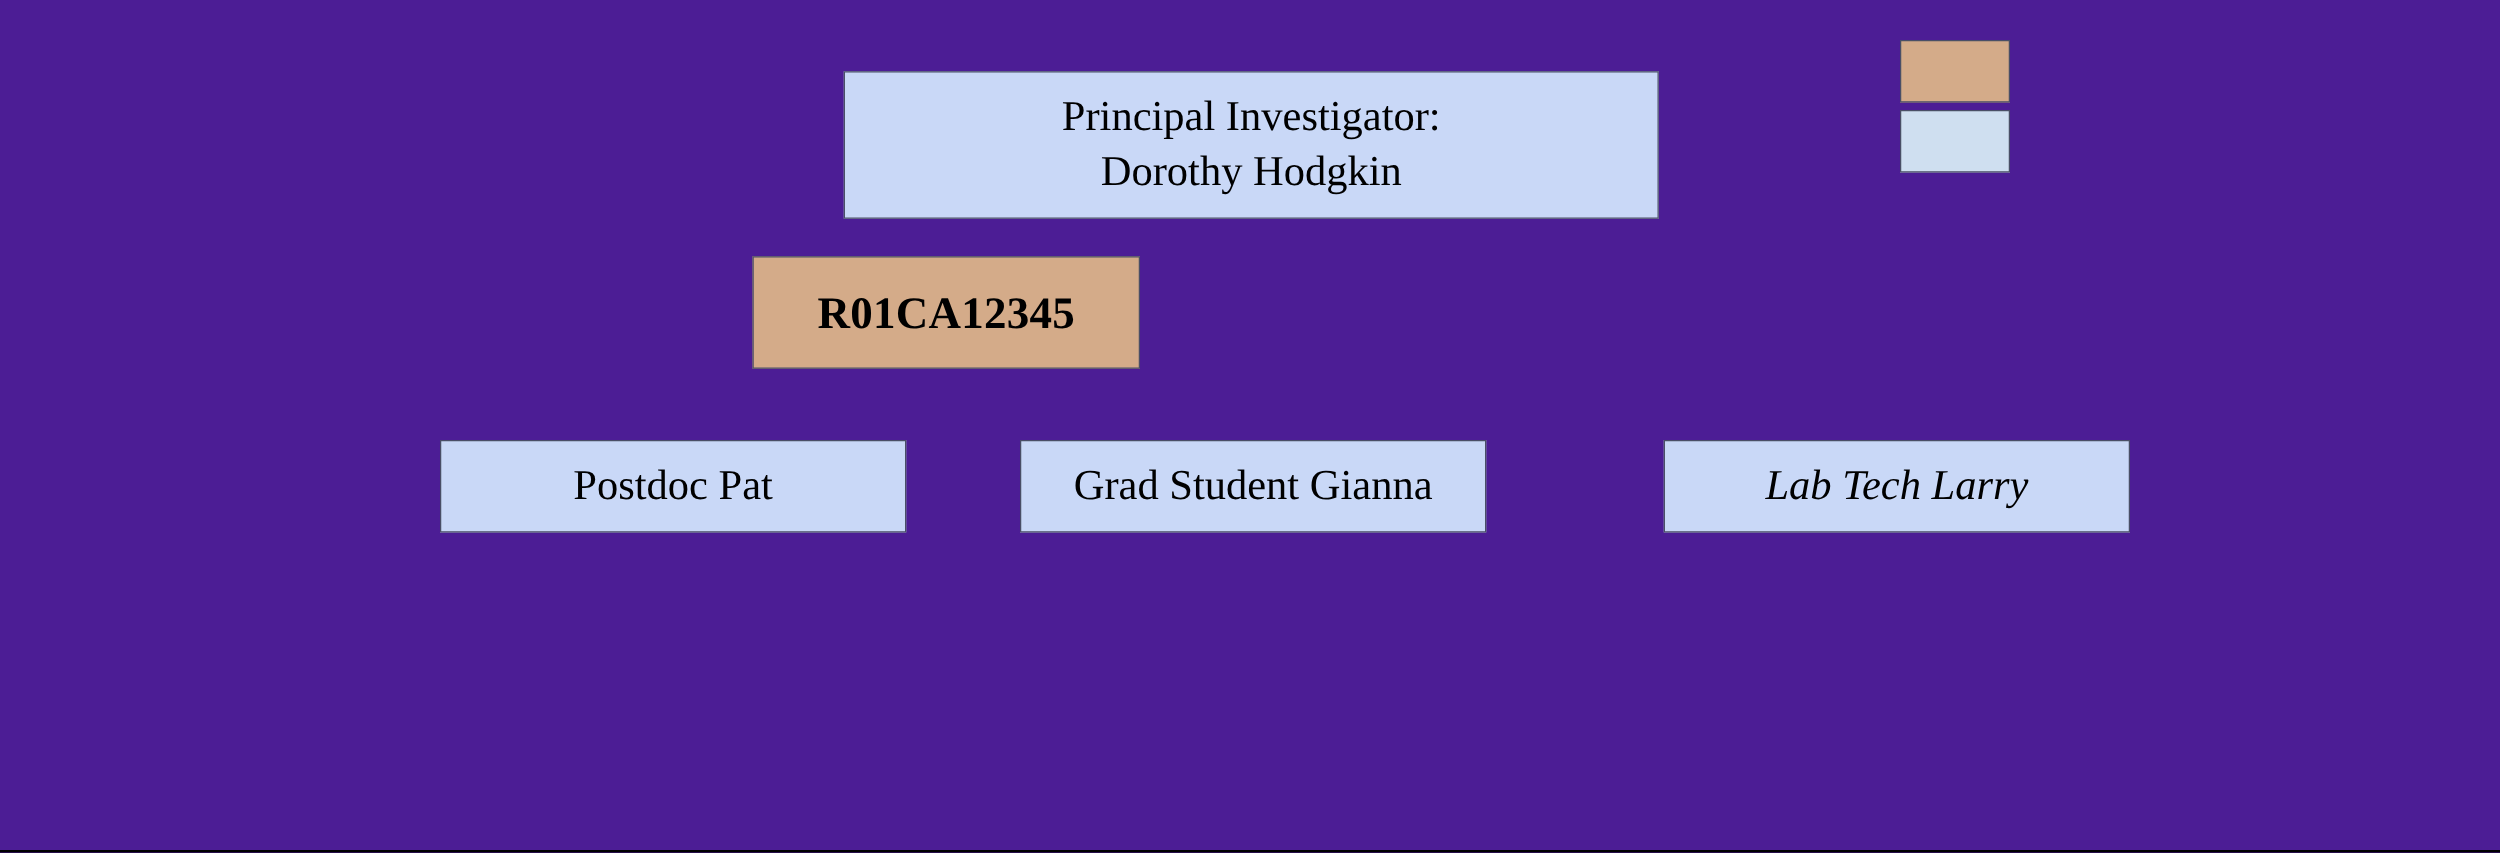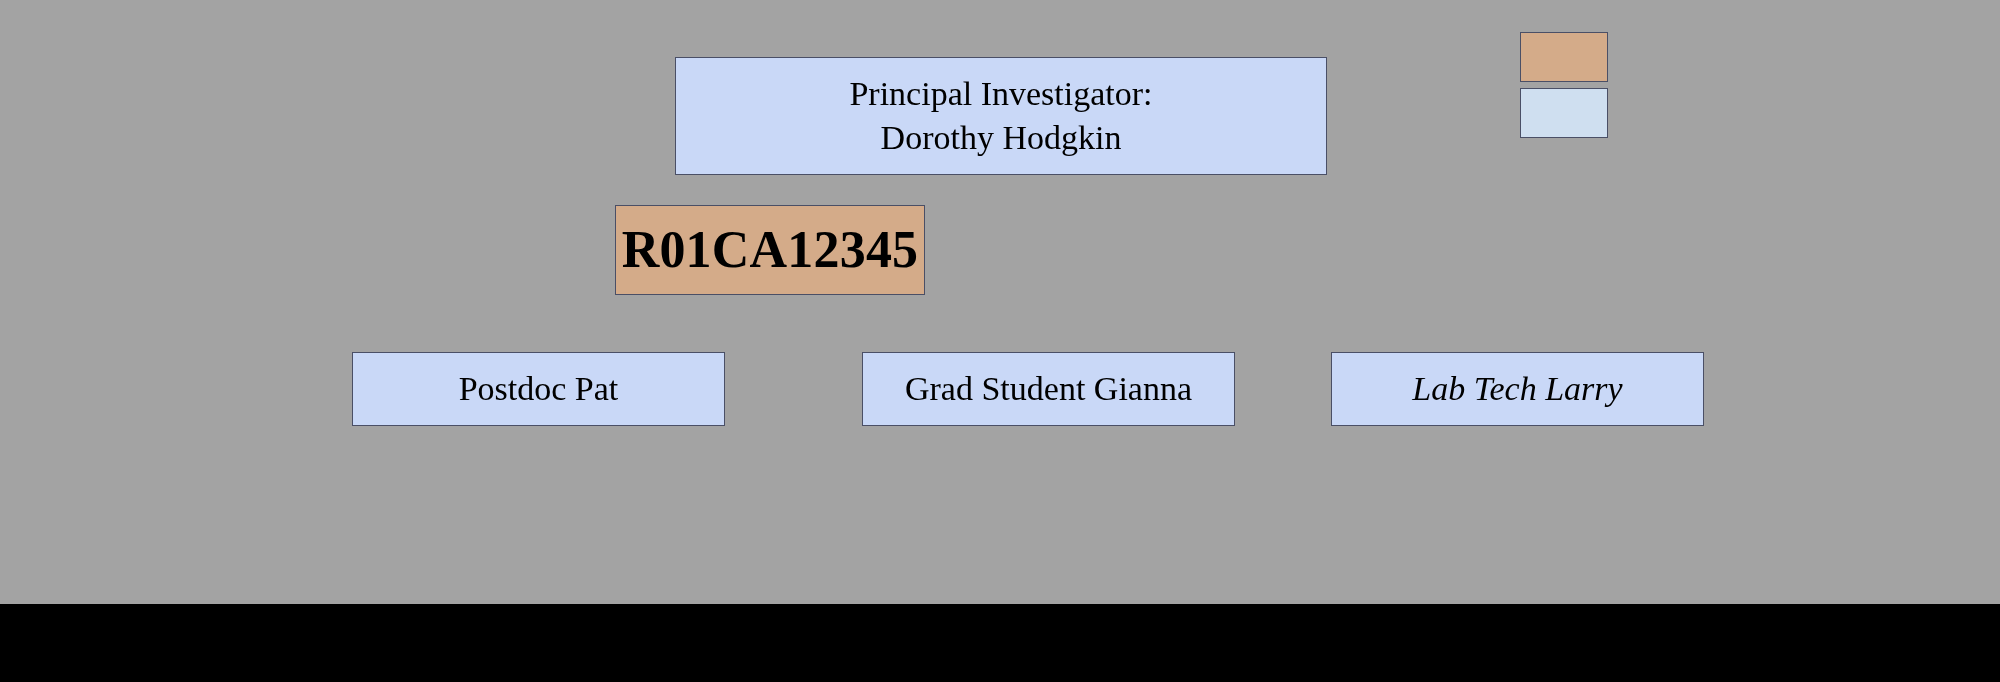--- a/index.html
+++ b/index.html
@@ -7,22 +7,22 @@
     margin: 0;
     padding: 0;
     background: #000000;
   }
   body {
     font-family: "Liberation Serif", "DejaVu Serif", serif;
   }
   #canvas {
     position: relative;
     width: 2000px;
-    height: 604px;
-    background: #a3a3a3;
+    height: 680px;
+    background: #4c1d95;
     overflow: hidden;
   }
   .node {
     position: absolute;
     box-sizing: border-box;
     display: flex;
     align-items: center;
     justify-content: center;
     text-align: center;
     color: #000000;
@@ -30,38 +30,37 @@
     white-space: pre-line;
     border: 1px solid #4a4f66;
   }
   .node-person {
     background: #c9d8f7;
     font-size: 34px;
     font-weight: 400;
   }
   .node-grant {
     background: #d4ab89;
-    font-size: 52px;
+    font-size: 36px;
     font-weight: 700;
     letter-spacing: 0.2px;
-    margin-left: 13px;
   }
   .swatch {
     position: absolute;
     box-sizing: border-box;
     border: 1px solid #4a4f66;
   }
   .swatch-grant { background: #d4ab89; }
   .swatch-person { background: #cfdff0; }
 
   
   #pi-node        { left: 675px;  top: 57px;  width: 652px; height: 118px; }
   #grant-node     { left: 602px;  top: 205px; width: 310px; height: 90px;  }
   #postdoc-node   { left: 352px;  top: 352px; width: 373px; height: 74px;  }
-  #grad-node      { left: 862px;  top: 352px; width: 373px; height: 74px;  }
+  #grad-node      { left: 816px;  top: 352px; width: 373px; height: 74px;  }
   #labtech-node   { left: 1331px; top: 352px; width: 373px; height: 74px; font-style: italic;  }
   #legend-grant   { left: 1520px; top: 32px;  width: 88px;  height: 50px;  }
   #legend-person  { left: 1520px; top: 88px;  width: 88px;  height: 50px;  }
 </style>
 </head>
 <body>
 
 <div id="canvas">
 
   <div class="node node-person" id="pi-node">Principal Investigator:

